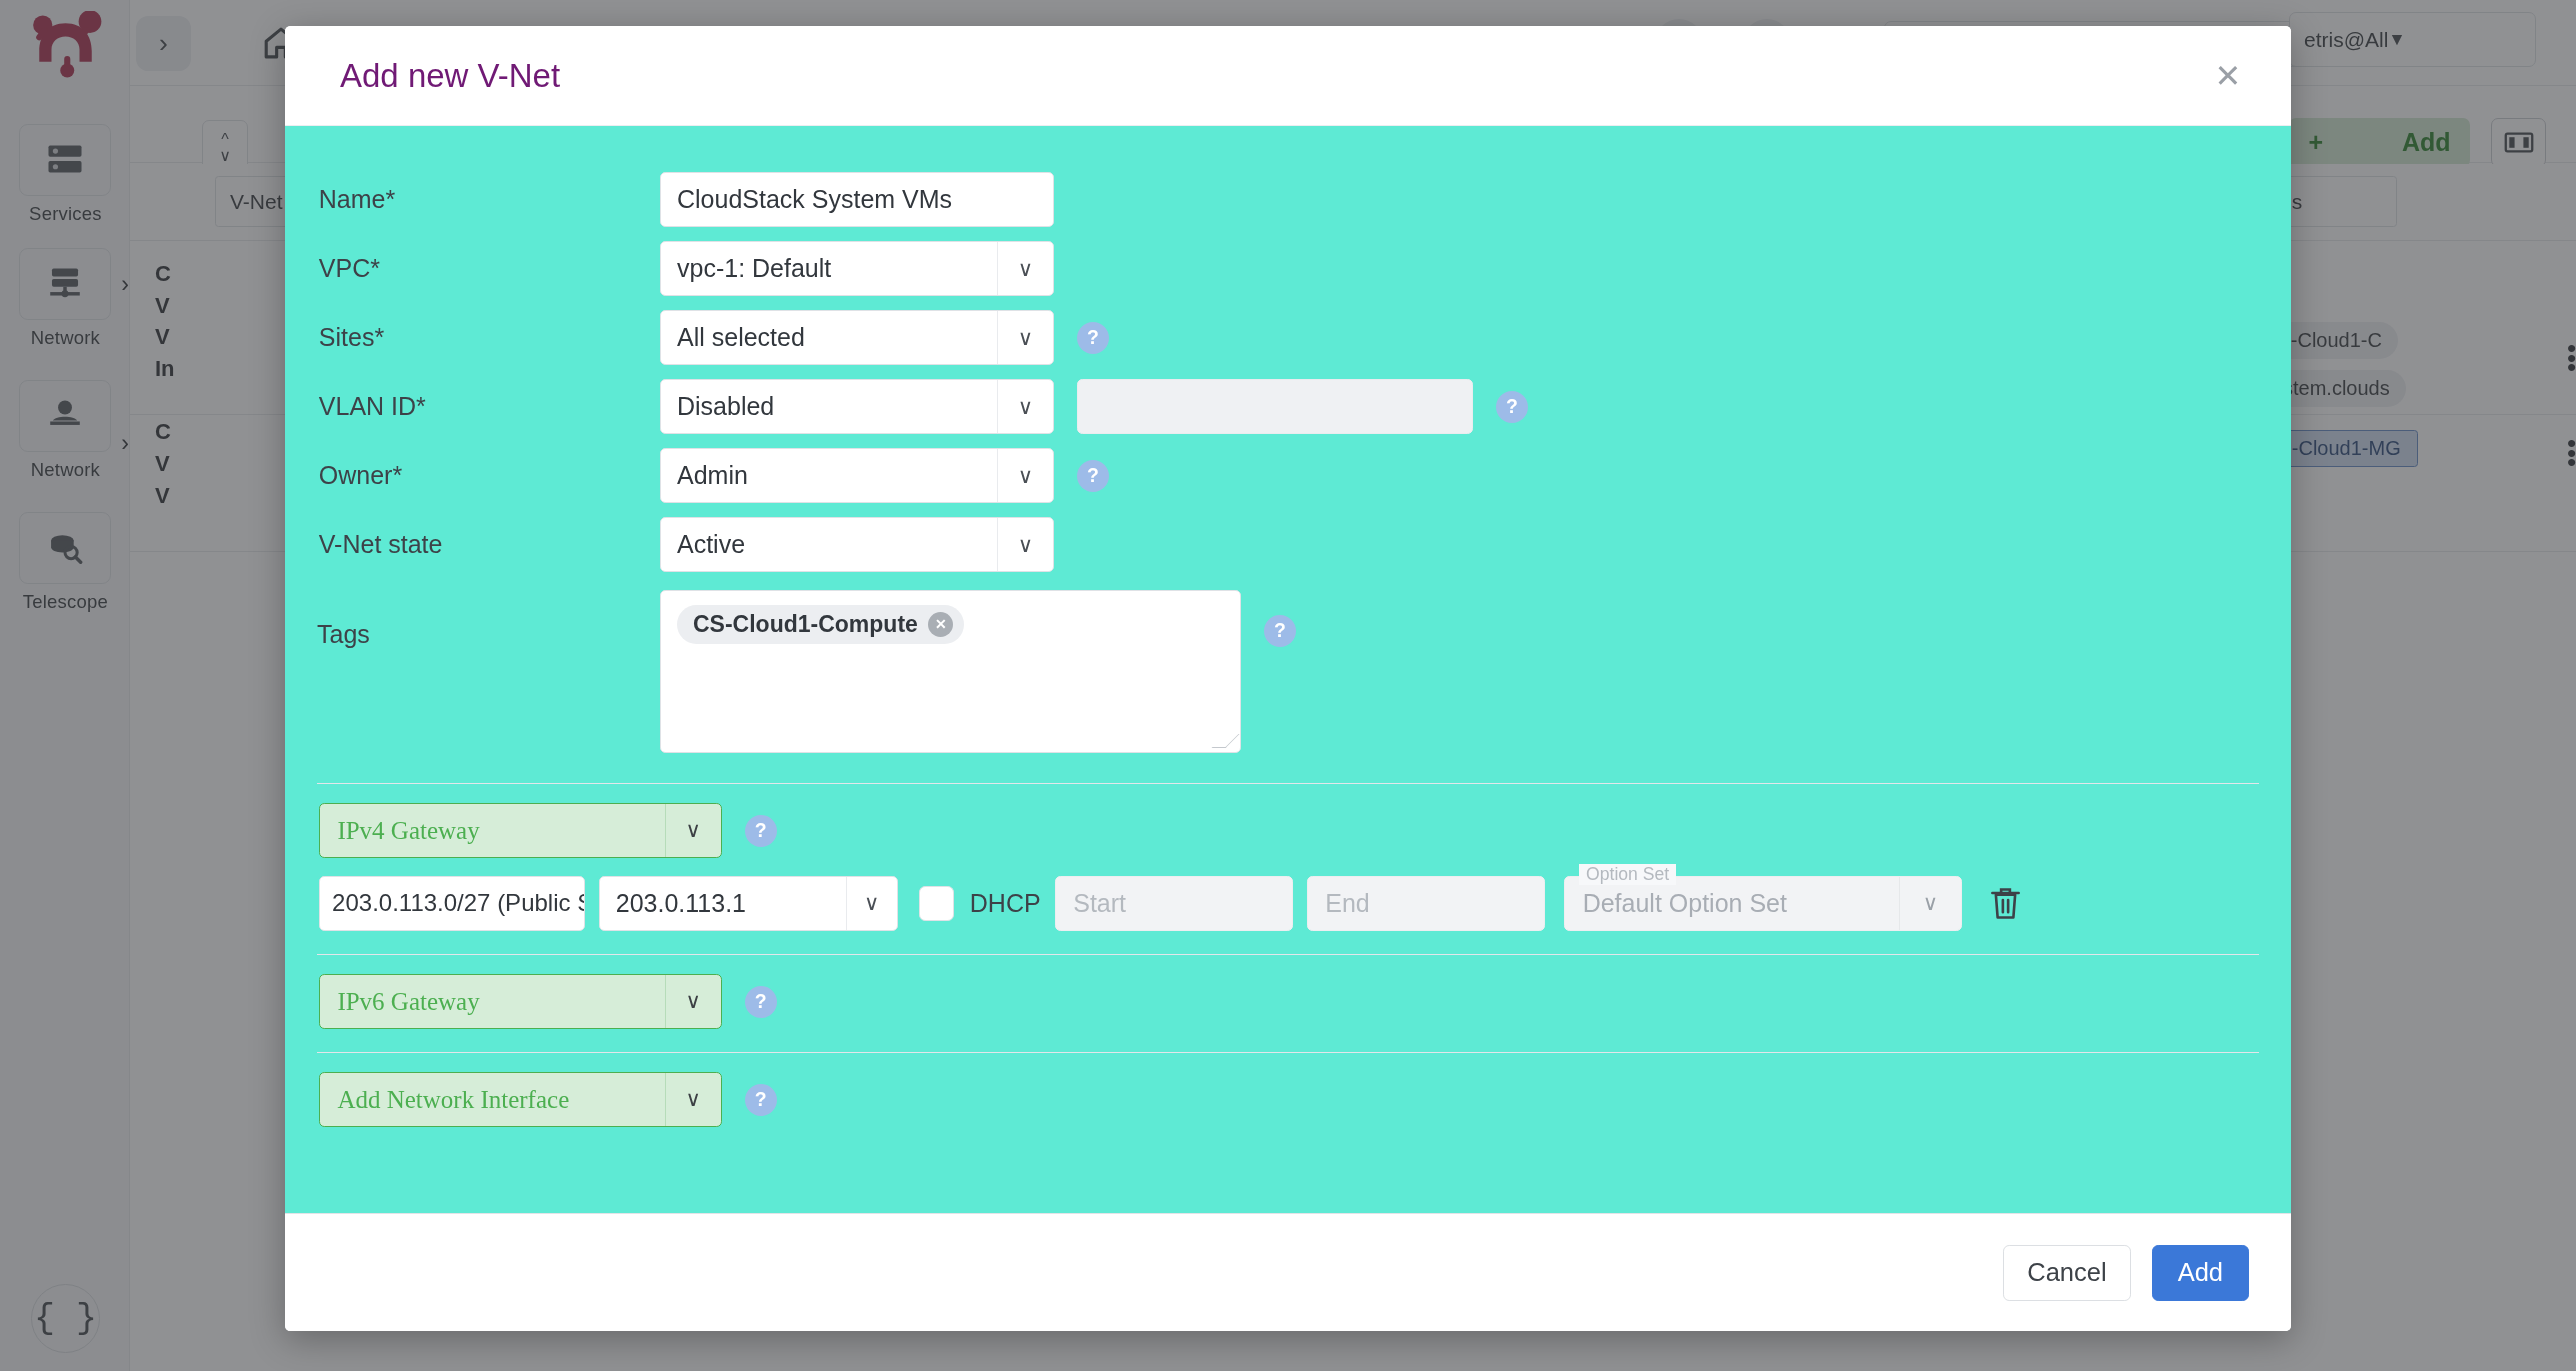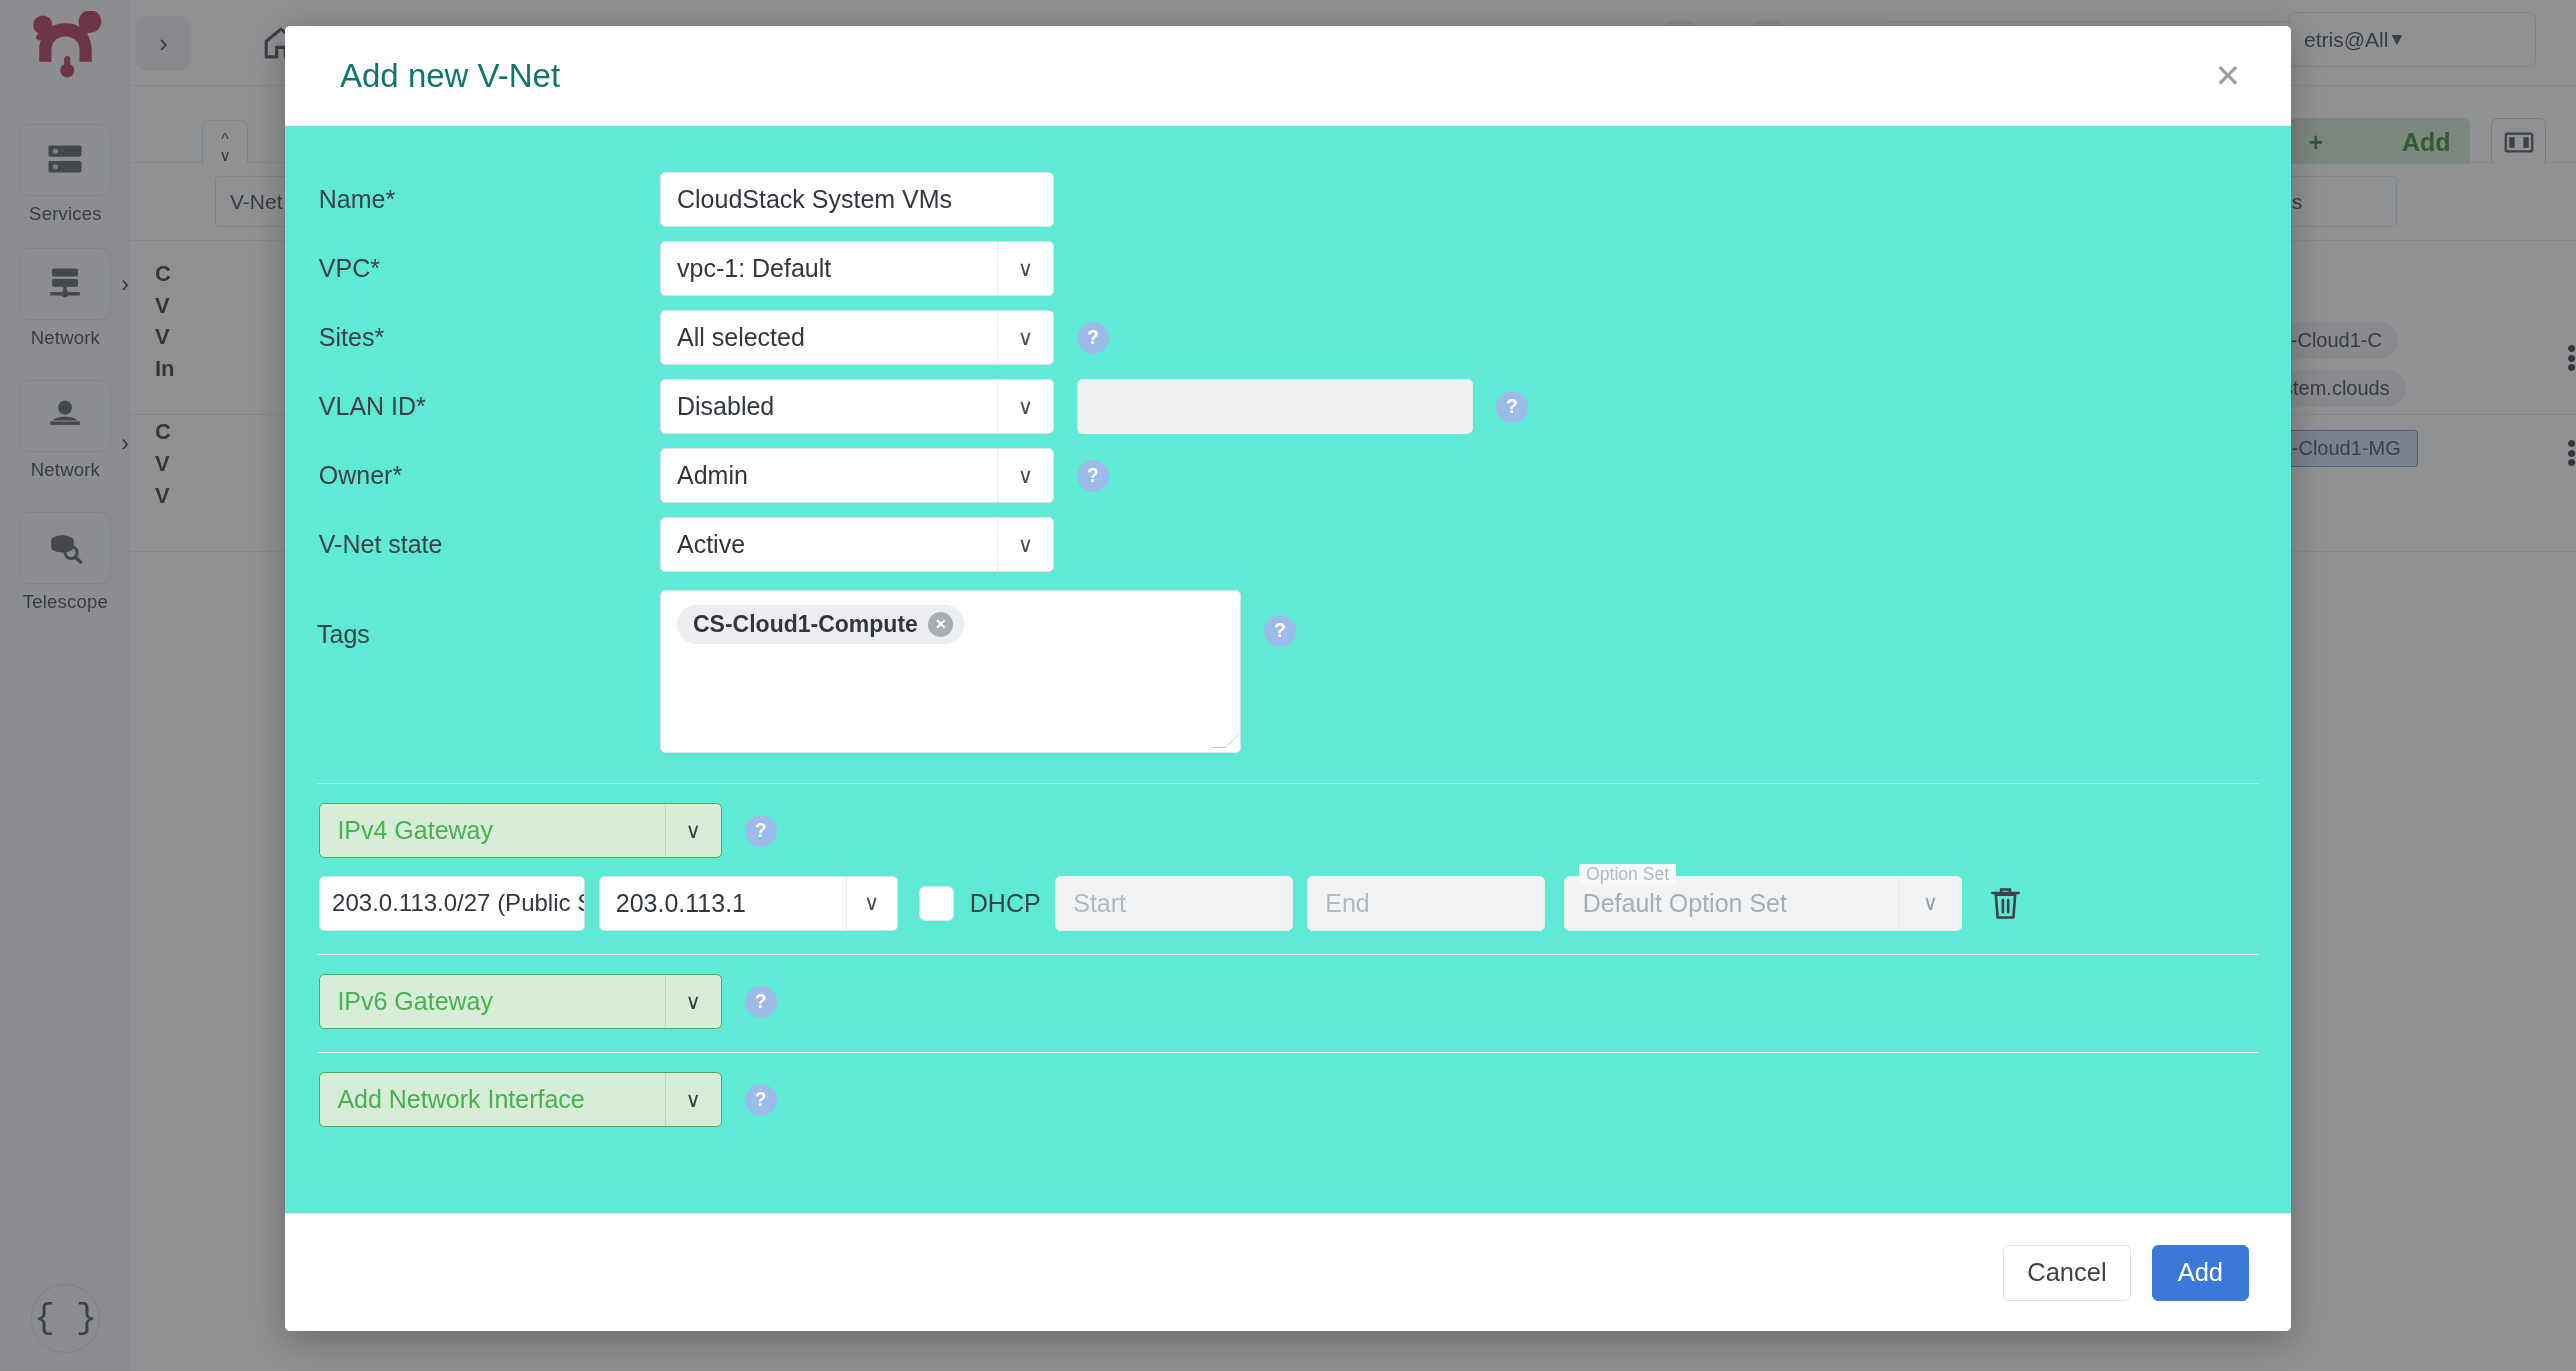--- a/index.html
+++ b/index.html
@@ -141,21 +141,21 @@
     display: flex; flex-direction: column;
   }
   .modal-header {
     height: 100px; background: #ffffff;
     border-bottom: 0.9px solid #eceef1;
     display: flex; align-items: center;
     padding: 0 40px 0 55px;
     flex: 0 0 auto;
   }
   .modal-title {
-    font-size: 33px; color: #0f766e; font-weight: normal;
+    font-size: 33px; color: #701a75; font-weight: normal;
   }
   .modal-close {
     margin-left: auto; width: 46px; height: 46px;
     display: flex; align-items: center; justify-content: center;
     color: #9a9fa6; font-size: 32px; cursor: pointer;
   }
   .modal-body {
     flex: 1 1 auto; background: #5eead4; padding: 39px 32px 0 32px;
     position: relative; overflow: hidden;
   }
@@ -246,21 +246,21 @@
     border-top: 8.8px solid transparent;
     border-bottom: 8.8px solid transparent;
   }
 
   .hr { height: 0.9px; background: #e4e6ea; margin: 30px 0 0 0; }
 
   .greenbtn {
     width: 403px; height: 55px;
     background: #d6edd8; border: 0.9px solid #4caf50; border-radius: 5.3px;
     display: flex; align-items: center; padding-left: 17.6px;
-    font-size: 25px; color: #4caf50;
+    font-size: 25px; color: #4caf50; font-family: Liberation Serif, serif;
   }
   .greenbtn .caret {
     margin-left: auto; width: 56px; height: 100%;
     display: flex; align-items: center; justify-content: center;
     border-left: 0.9px solid #b6dcb9;
     color: #3c4044; font-size: 21px;
   }
   .gw-row { display: flex; align-items: center; gap: 23px; margin-top: 19.4px; margin-left: 1.8px; }
 
   .ip-row { display: flex; align-items: center; margin-top: 17.6px; margin-left: 1.8px; gap: 0; }

